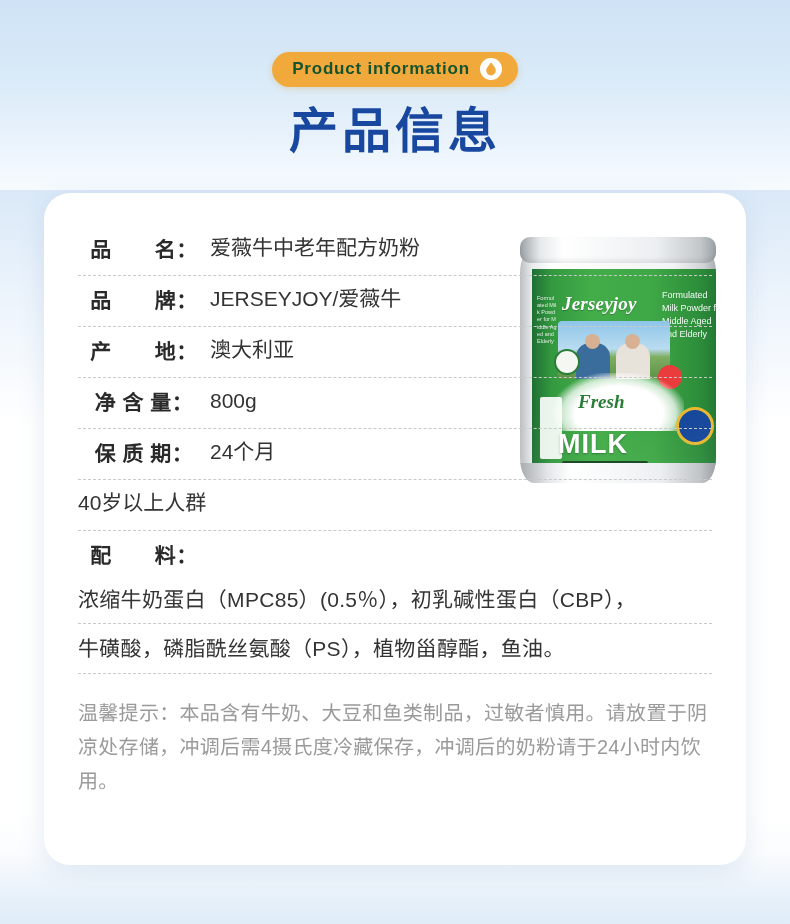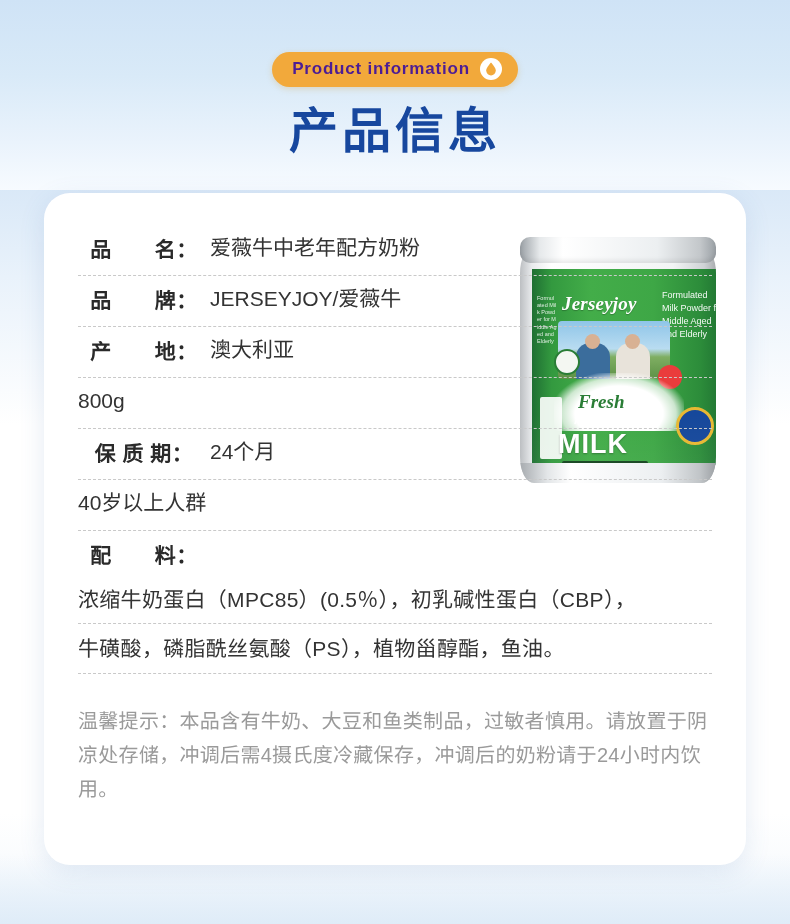--- a/index.html
+++ b/index.html
@@ -42,21 +42,21 @@
     z-index: 3;
     padding-top: 52px;
     text-align: center;
   }
 
   .pill {
     display: inline-flex;
     align-items: center;
     gap: 10px;
     background: #f2a93b;
-    color: #4c1d95;
+    color: #14532d;
     border-radius: 18px;
     padding: 6px 16px 7px 20px;
     font-size: 17px;
     font-weight: bold;
     letter-spacing: 0.8px;
     box-shadow: 0 2px 6px rgba(210,150,40,0.25);
   }
 
   .pill .drop-badge {
     width: 22px;
@@ -140,21 +140,21 @@
     font-size: 21px;
     color: #333333;
     border-bottom: 1px dashed #c9c9c9;
     padding: 11px 0 10px 0;
     line-height: 1.3;
     letter-spacing: 0.3px;
   }
   .ing-line:last-of-type { border-bottom: 1px dashed #c9c9c9; }
 
   .note {
-    margin-top: 30px;
+    margin-top: 22px;
     font-size: 20px;
     color: #9a9a9a;
     line-height: 1.72;
     letter-spacing: 0.3px;
   }
 
   
   .tin {
     position: relative;
     width: 196px;
@@ -393,20 +393,21 @@
           <div class="label">品　　牌：</div>
           <div class="value">JERSEYJOY/爱薇牛</div>
         </div>
 
         <div class="row">
           <div class="label">产　　地：</div>
           <div class="value">澳大利亚</div>
         </div>
 
         <div class="row">
+          <div class="label">净 含 量：</div>
           <div class="value">800g</div>
         </div>
 
         <div class="row">
           <div class="label">保 质 期：</div>
           <div class="value">24个月</div>
         </div>
 
         <div class="row">
           <div class="value">40岁以上人群</div>

